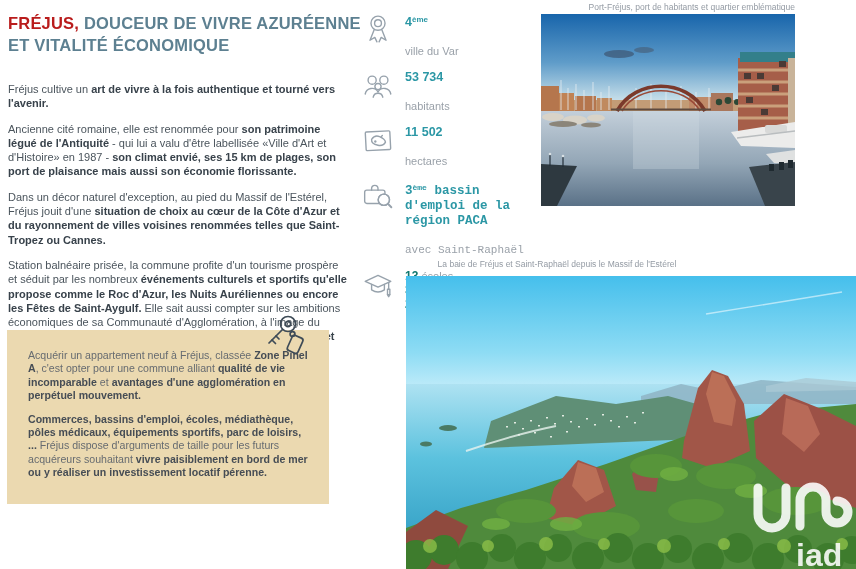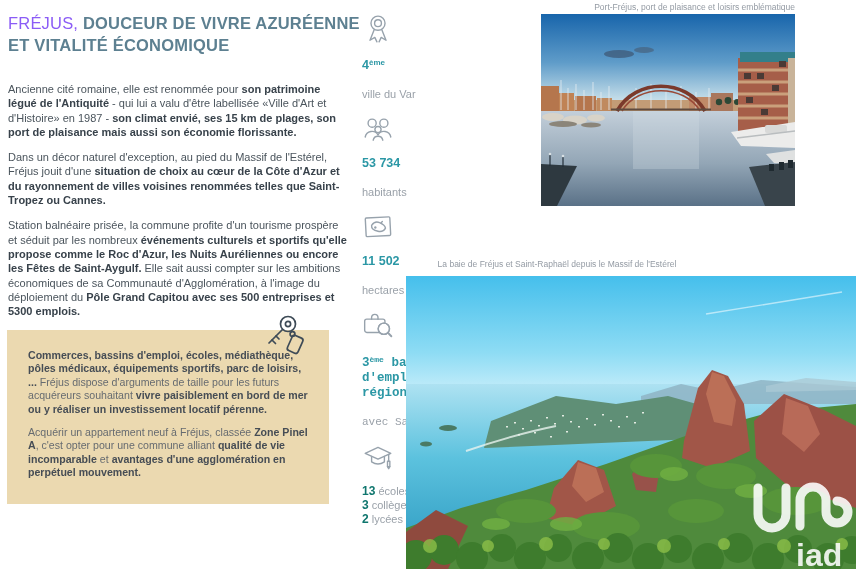--- a/index.html
+++ b/index.html
@@ -1,36 +1,36 @@
 <!DOCTYPE html>
 <html><head>
 <meta charset="utf-8">
 <style>
   html,body{margin:0;padding:0;background:#ffffff;}
   .page{position:relative;width:856px;height:569px;background:#fff;overflow:hidden;
         font-family:"Liberation Sans",sans-serif;color:#4a545c;}
   
   .title{position:absolute;left:8px;top:12px;width:362px;font-size:16.5px;line-height:22px;
          letter-spacing:.2px;margin:0;font-weight:400;}
-  .title .t-strong{color:#8b5cf6;font-weight:400;}
+  .title .t-strong{color:#b91c1c;font-weight:700;}
   .title .t-rest{color:#5d8091;font-weight:700;}
   
   .intro{position:absolute;left:8px;top:82px;width:340px;}
   .intro p{margin:0 0 11px 0;font-size:11px;line-height:14.3px;color:#4a545c;}
   .intro p b{color:#38424b;}
   
   .invest-box{position:absolute;left:7px;top:330px;width:322px;min-height:157px;
               background:#ebd9b0;box-sizing:border-box;padding:19px 21px 14px 21px;}
   .invest-box h2{margin:0 0 10px 0;font-size:13.5px;color:#2e3e4b;font-weight:800;}
   .invest-box p{margin:0 0 10px 0;font-size:10.6px;line-height:13.4px;color:#666b70;}
   .invest-box p b{color:#464d55;}
   .keys-icon{position:absolute;top:-17px;right:22px;}
   
   .stats{position:absolute;left:362px;top:12px;width:175px;}
-  .stat{display:flex;gap:11px;align-items:flex-start;margin-bottom:12px;flex-direction:column;}
+  .stat{display:flex;gap:11px;align-items:flex-start;margin-bottom:12px;}
   .s-icon{flex:0 0 32px;height:32px;}
   .s-value{font-size:12.5px;font-weight:800;color:#2b97a5;line-height:15px;}
   .s-value sup{font-size:8px;vertical-align:4px;}
   .s-label{font-size:11px;color:#9aa1a9;line-height:14px;margin-top:14px;}
   .s-lines{font-size:11px;color:#9aa1a9;line-height:14px;}
   .s-lines .n{color:#0f766e;font-weight:800;font-size:12px;}
   
   .caption{position:absolute;font-size:8.5px;color:#939aa3;}
   .caption-port{left:540px;top:2px;width:255px;text-align:right;}
   .caption-bay{left:407px;top:259px;width:300px;text-align:center;}
@@ -40,39 +40,40 @@
   .wm-text{font-family:"Liberation Sans",sans-serif;font-weight:bold;}
 </style>
 </head>
 <body>
 
 <div class="page">
 
   <h1 class="title"><span class="t-strong">FRÉJUS,</span><span class="t-rest"> DOUCEUR DE VIVRE AZURÉENNE ET VITALITÉ ÉCONOMIQUE</span></h1>
 
   <section class="intro">
+    <p>Fréjus cultive un <b>art de vivre à la fois authentique et tourné vers l'avenir.</b></p>
     <p>Ancienne cité romaine, elle est renommée pour <b>son patrimoine légué de l'Antiquité</b> - qui lui a valu d'être labellisée «Ville d'Art et d'Histoire» en 1987 - <b>son climat envié, ses 15 km de plages, son port de plaisance mais aussi son économie florissante.</b></p>
     <p>Dans un décor naturel d'exception, au pied du Massif de l'Estérel, Fréjus jouit d'une <b>situation de choix au cœur de la Côte d'Azur et du rayonnement de villes voisines renommées telles que Saint-Tropez ou Cannes.</b></p>
     <p>Station balnéaire prisée, la commune profite d'un tourisme prospère et séduit par les nombreux <b>événements culturels et sportifs qu'elle propose comme le Roc d'Azur, les Nuits Auréliennes ou encore les Fêtes de Saint-Aygulf.</b> Elle sait aussi compter sur les ambitions économiques de sa Communauté d'Agglomération, à l'image du déploiement du <b>Pôle Grand Capitou avec ses 500 entreprises et 5300 emplois.</b></p>
   </section>
 
   <aside class="invest-box">
     <span class="keys-icon">
       <svg width="46" height="50" viewBox="0 0 46 50" fill="none" stroke="#3e4b57" stroke-width="1.7" stroke-linecap="round" stroke-linejoin="round">
         <circle cx="27" cy="11" r="7.5"></circle>
         <circle cx="27" cy="11" r="2.6"></circle>
         <path d="M21.5,16.5 L8,30"></path>
         <path d="M11,27 l3.5,3.5"></path>
         <path d="M15,23 l3,3"></path>
         <circle cx="31.5" cy="21" r="2.4"></circle>
         <rect x="28.5" y="23" width="11.5" height="16.5" rx="2.5" transform="rotate(24 34 31)"></rect>
       </svg>
     </span>
+    <p>Acquérir un appartement neuf à Fréjus, classée <b>Zone Pinel A</b>, c'est opter pour une commune alliant <b>qualité de vie incomparable</b> et <b>avantages d'une agglomération en perpétuel mouvement.</b></p>
     <p><b>Commerces, bassins d'emploi, écoles, médiathèque, pôles médicaux, équipements sportifs, parc de loisirs, ...</b> Fréjus dispose d'arguments de taille pour les futurs acquéreurs souhaitant <b>vivre paisiblement en bord de mer ou y réaliser un investissement locatif pérenne.</b></p>
-    <p>Acquérir un appartement neuf à Fréjus, classée <b>Zone Pinel A</b>, c'est opter pour une commune alliant <b>qualité de vie incomparable</b> et <b>avantages d'une agglomération en perpétuel mouvement.</b></p>
   </aside>
 
   <section class="stats">
 
     <div class="stat">
       <span class="s-icon">
         <svg width="32" height="32" viewBox="0 0 30 30" fill="none" stroke="#97a2ac" stroke-width="1.3" stroke-linecap="round" stroke-linejoin="round">
           <circle cx="15" cy="10.5" r="6.6"></circle>
           <circle cx="15" cy="10.5" r="3.2"></circle>
           <path d="M11.5,16.5 L7.5,26.5 L12,23.8 L14,28"></path>
@@ -143,21 +144,21 @@
           <path d="M23.9,24 l1.1,2 l1.1,-2"></path>
         </svg>
       </span>
       <div class="s-text">
         <div class="s-lines"><span class="n">13</span> écoles<br><span class="n">3</span> collèges<br><span class="n">2</span> lycées</div>
       </div>
     </div>
 
   </section>
 
-  <div class="caption caption-port">Port-Fréjus, port de plaisance et loisirs emblématique</div>
+  <div class="caption caption-port">Port-Fréjus, port de habitants et quartier emblématique</div>
   <figure class="photo-port" style="margin:0;">
     <svg width="254" height="192" viewBox="0 0 254 192">
       <defs>
         <linearGradient id="sky1" x1="0" y1="0" x2="0" y2="1">
           <stop offset="0" stop-color="#1865ab"></stop>
             <stop offset="0.5" stop-color="#5f9cc9"></stop>
           <stop offset="0.85" stop-color="#bcd8e6"></stop>
             <stop offset="1" stop-color="#e3edf2"></stop>
         </linearGradient>
         <linearGradient id="water1" x1="0" y1="0" x2="0" y2="1">

